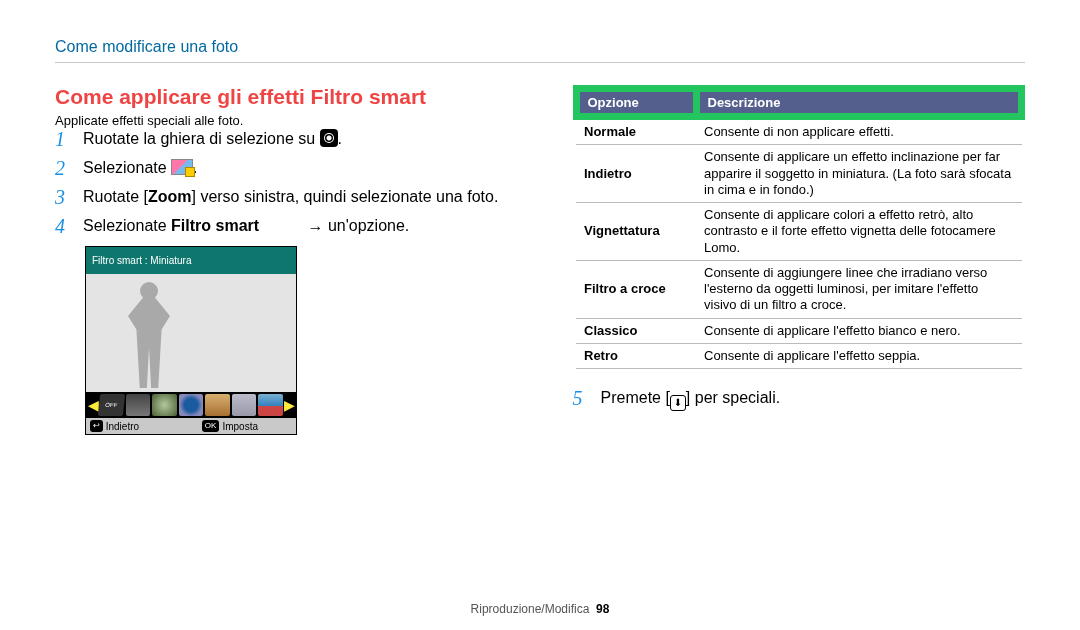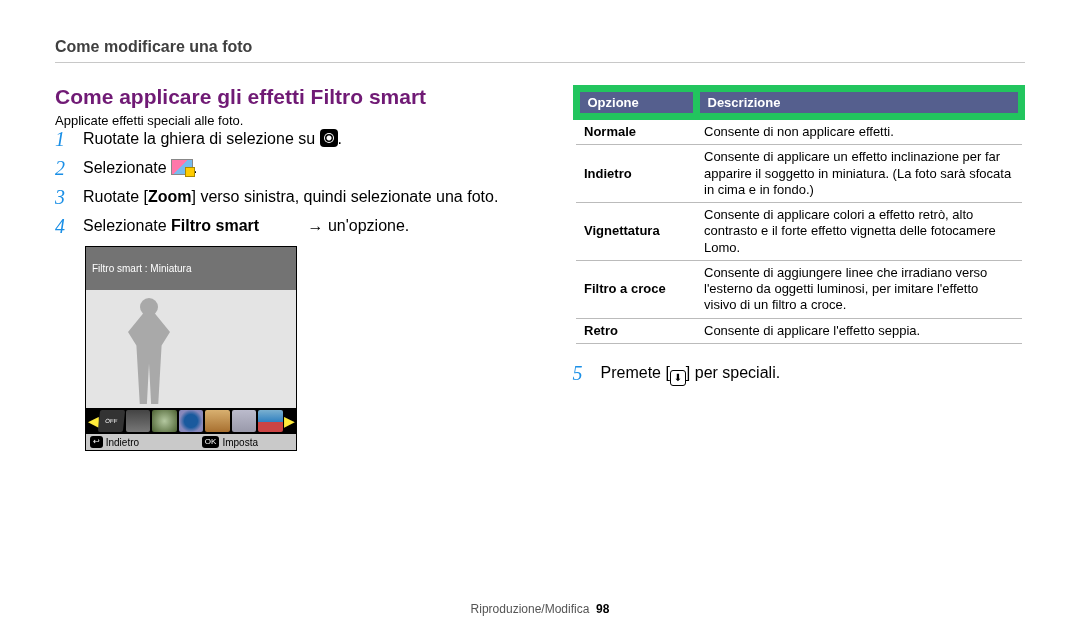--- a/index.html
+++ b/index.html
@@ -6,38 +6,38 @@
   body {
     width: 1080px;
     height: 630px;
     background: #ffffff;
     font-family: "Segoe UI", "Myriad Pro", Arial, sans-serif;
     position: relative;
     padding: 38px 55px 0 55px;
     color: #000;
   }
   .header-title {
-    color: #404040;
+    color: #0369a1;
     font-size: 16px;
-    font-weight: 700;
+    font-weight: 400;
     margin-bottom: 6px;
   }
   .hr1 {
     border: none;
     border-top: 1px solid #c8c8c8;
     margin-bottom: 22px;
   }
   .cols {
     display: flex;
     gap: 65px;
   }
   .left-col { width: 480px; }
   .right-col { width: 480px; }
   .section-heading {
-    color: #701a75;
+    color: #ef4444;
     font-size: 21px;
     font-weight: 600;
     margin-bottom: 4px;
   }
   .intro {
     font-size: 13px;
     margin-bottom: 0;
   }
   .steps { list-style: none; }
   .steps li {
@@ -104,23 +104,23 @@
   }
   
   .preview-outer {
     width: 212px;
     border: 1px solid #000;
     margin: 8px 0 0 30px;
     background:#000;
     font-size: 10px;
   }
   .preview-titlebar {
-    background:#737373;
+    background:#0f766e;
     color:#fff;
-    padding: 16px 6px;
+    padding: 8px 6px;
     font-size: 10px;
   }
   .preview-image {
     height: 118px;
     background: #e4e4e4;
     position: relative;
     overflow: hidden;
   }
   .silhouette {
     position: absolute;
@@ -321,20 +321,24 @@
           </tr>
         <tr>
             <td class="optname">Vignettatura</td>
             <td>Consente di applicare colori a effetto retrò, alto contrasto e il forte effetto vignetta delle fotocamere Lomo.</td>
           </tr>
         <tr>
             <td class="optname">Filtro a croce</td>
             <td>Consente di aggiungere linee che irradiano verso l'esterno da oggetti luminosi, per imitare l'effetto visivo di un filtro a croce.</td>
           </tr>
         <tr>
+            <td class="optname">Classico</td>
+            <td>Consente di applicare l'effetto bianco e nero.</td>
+          </tr>
+        <tr>
             <td class="optname">Retro</td>
             <td>Consente di applicare l'effetto seppia.</td>
           </tr>
       </tbody>
     </table>
 
     <ul class="steps">
       <li>
         <span class="step-num">5</span>
         <span class="step-text">

